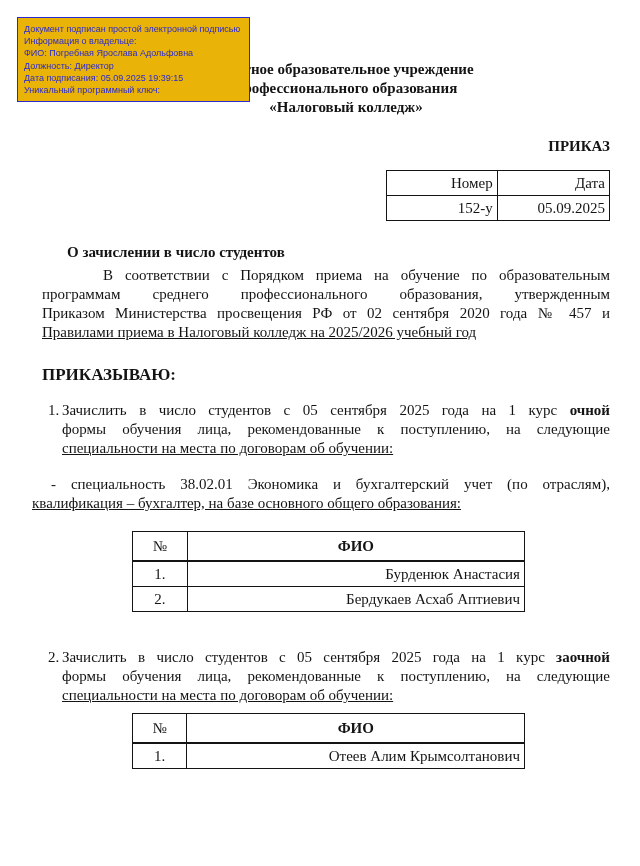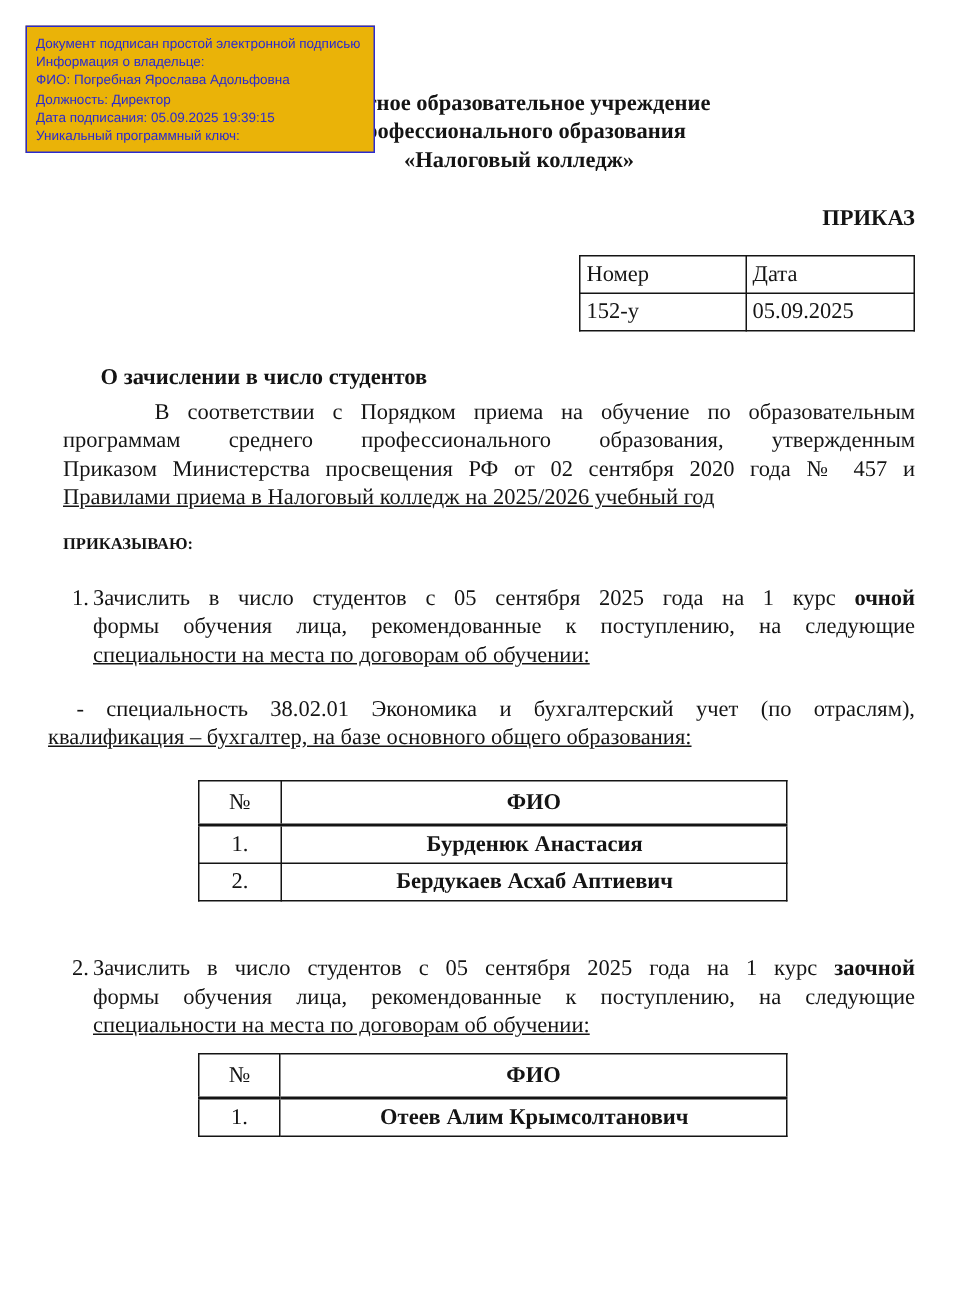--- a/index.html
+++ b/index.html
@@ -18,47 +18,47 @@
   
   .doc{box-sizing:border-box;width:640px;padding:60px 30px 0 42px;}
 
   .org-header{text-align:center;font-weight:bold;font-size:15px;line-height:19px;padding-left:40px;}
   .doc-type{text-align:right;font-weight:bold;font-size:15px;line-height:19px;padding-left:40px;margin-top:20px;}
 
   table{border-collapse:collapse;font-size:15px;}
   td,th{border:1px solid #141414;padding:0 4px;}
 
   .numdate{margin:14px 0 0 auto;width:224px;}
-  .numdate td{height:24px;text-align:left;font-weight:normal;}
+  .numdate td{height:24px;text-align:right;font-weight:normal;}
 
   .subject{font-weight:bold;font-size:15px;line-height:19px;margin:22px 0 0 25px;}
 
   .line{font-size:15px;line-height:19px;text-align:justify;text-align-last:justify;}
   .line.last{text-align:left;text-align-last:left;text-decoration:underline;}
   .indent1{padding-left:61px;}
 
   .intro{margin-top:4px;}
-  .decree{font-weight:bold;font-size:11px;line-height:19px;margin-top:12px;}
+  .decree{font-weight:bold;font-size:17px;line-height:19px;margin-top:23px;}
 
   .order-item{display:flex;margin-top:17px;padding-left:6px;}
   .order-item.second{margin-top:36px;}
   .order-num{flex:none;width:14px;font-size:15px;line-height:19px;}
   .order-text{flex:1;min-width:0;}
 
   .spec{margin:17px 0 0 -10px;}
   .spec .line:first-child{padding-left:19px;}
 
   .fio-table{margin:18px 0 0 90px;width:393px;}
   .fio-table th{height:28px;border-bottom-width:2px;}
   .fio-table td{height:24px;}
   .col-num{width:48px;text-align:center;}
   .col-fio{width:345px;}
   .fio-table th.col-num{font-weight:normal;text-align:center;}
   .fio-table th.col-fio{font-weight:bold;}
-  .fio-table td.col-fio{text-align:center;padding-left:5px;font-weight:bold;}
+  .fio-table td.col-fio{text-align:right;padding-left:5px;}
   .fio2{margin-top:8px;}
 </style>
 </head>
 <body>
 
 <div class="stamp">
   <div>Документ подписан простой электронной подписью</div>
   <div>Информация о владельце:</div>
   <div>ФИО: Погребная Ярослава Адольфовна</div>
   <div>Должность: Директор</div>

